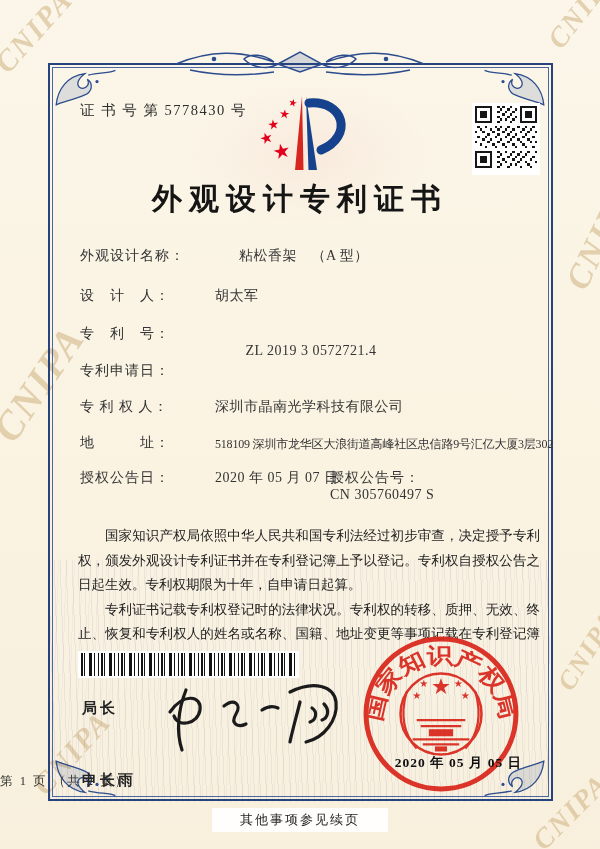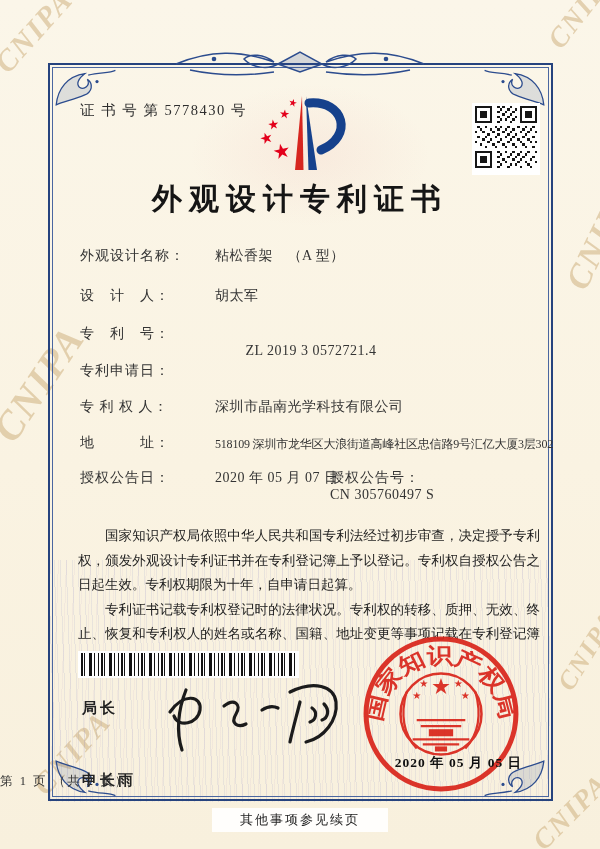--- a/index.html
+++ b/index.html
@@ -188,21 +188,21 @@
         <rect x="2" y="2" width="3" height="3"></rect>
           <rect x="20" y="2" width="3" height="3"></rect>
           <rect x="2" y="20" width="3" height="3"></rect>
         <path d="M9 0h1v1H9zM11 0h1v1h-1zM14 0h1v1h-1zM10 1h1v1h-1zM13 1h1v1h-1zM16 1h1v1h-1zM9 2h1v1H9zM12 2h1v1h-1zM15 2h1v1h-1zM11 3h1v1h-1zM14 3h1v1h-1zM9 4h1v1H9zM13 4h1v1h-1zM16 4h1v1h-1zM10 5h1v1h-1zM12 5h1v1h-1zM15 5h1v1h-1zM9 6h1v1H9zM14 6h1v1h-1zM1 8h1v1H1zM4 8h1v1H4zM8 8h1v1H8zM10 8h1v1h-1zM13 8h1v1h-1zM17 8h1v1h-1zM20 8h1v1h-1zM23 8h1v1h-1zM2 9h1v1H2zM6 9h1v1H6zM9 9h1v1H9zM12 9h1v1h-1zM15 9h1v1h-1zM19 9h1v1h-1zM22 9h1v1h-1zM0 10h1v1H0zM3 10h1v1H3zM7 10h1v1H7zM11 10h1v1h-1zM14 10h1v1h-1zM18 10h1v1h-1zM21 10h1v1h-1zM24 10h1v1h-1zM5 11h1v1H5zM9 11h1v1H9zM13 11h1v1h-1zM16 11h1v1h-1zM20 11h1v1h-1zM1 12h1v1H1zM4 12h1v1H4zM8 12h1v1H8zM12 12h1v1h-1zM15 12h1v1h-1zM19 12h1v1h-1zM23 12h1v1h-1zM3 13h1v1H3zM6 13h1v1H6zM10 13h1v1h-1zM14 13h1v1h-1zM17 13h1v1h-1zM21 13h1v1h-1zM0 14h1v1H0zM5 14h1v1H5zM9 14h1v1H9zM13 14h1v1h-1zM18 14h1v1h-1zM22 14h1v1h-1zM24 14h1v1h-1zM2 15h1v1H2zM7 15h1v1H7zM11 15h1v1h-1zM15 15h1v1h-1zM19 15h1v1h-1zM4 16h1v1H4zM8 16h1v1H8zM12 16h1v1h-1zM16 16h1v1h-1zM20 16h1v1h-1zM23 16h1v1h-1zM9 18h1v1H9zM12 18h1v1h-1zM15 18h1v1h-1zM18 18h1v1h-1zM21 18h1v1h-1zM24 18h1v1h-1zM10 19h1v1h-1zM14 19h1v1h-1zM17 19h1v1h-1zM20 19h1v1h-1zM9 20h1v1H9zM13 20h1v1h-1zM16 20h1v1h-1zM19 20h1v1h-1zM23 20h1v1h-1zM11 21h1v1h-1zM15 21h1v1h-1zM18 21h1v1h-1zM22 21h1v1h-1zM9 22h1v1H9zM12 22h1v1h-1zM17 22h1v1h-1zM20 22h1v1h-1zM24 22h1v1h-1zM10 23h1v1h-1zM14 23h1v1h-1zM16 23h1v1h-1zM21 23h1v1h-1zM9 24h1v1H9zM13 24h1v1h-1zM18 24h1v1h-1zM22 24h1v1h-1z"></path>
       </g>
     </svg>
   </div>
 
   <div class="title">外观设计专利证书</div>
 
-  <div class="row" style="top:247px;">
+  <div class="row" style="top:247px;gap:24px;">
     <span class="lab">外观设计名称：</span>
     <span class="val">粘松香架　（A 型）</span>
   </div>
   <div class="row" style="top:287px;">
     <span class="lab">设　计　人：</span>
     <span class="val">胡太军</span>
   </div>
   <div class="row" style="top:325px;flex-direction:column;">
     <span class="lab">专　利　号：</span>
     <span class="val">ZL 2019 3 0572721.4</span>

